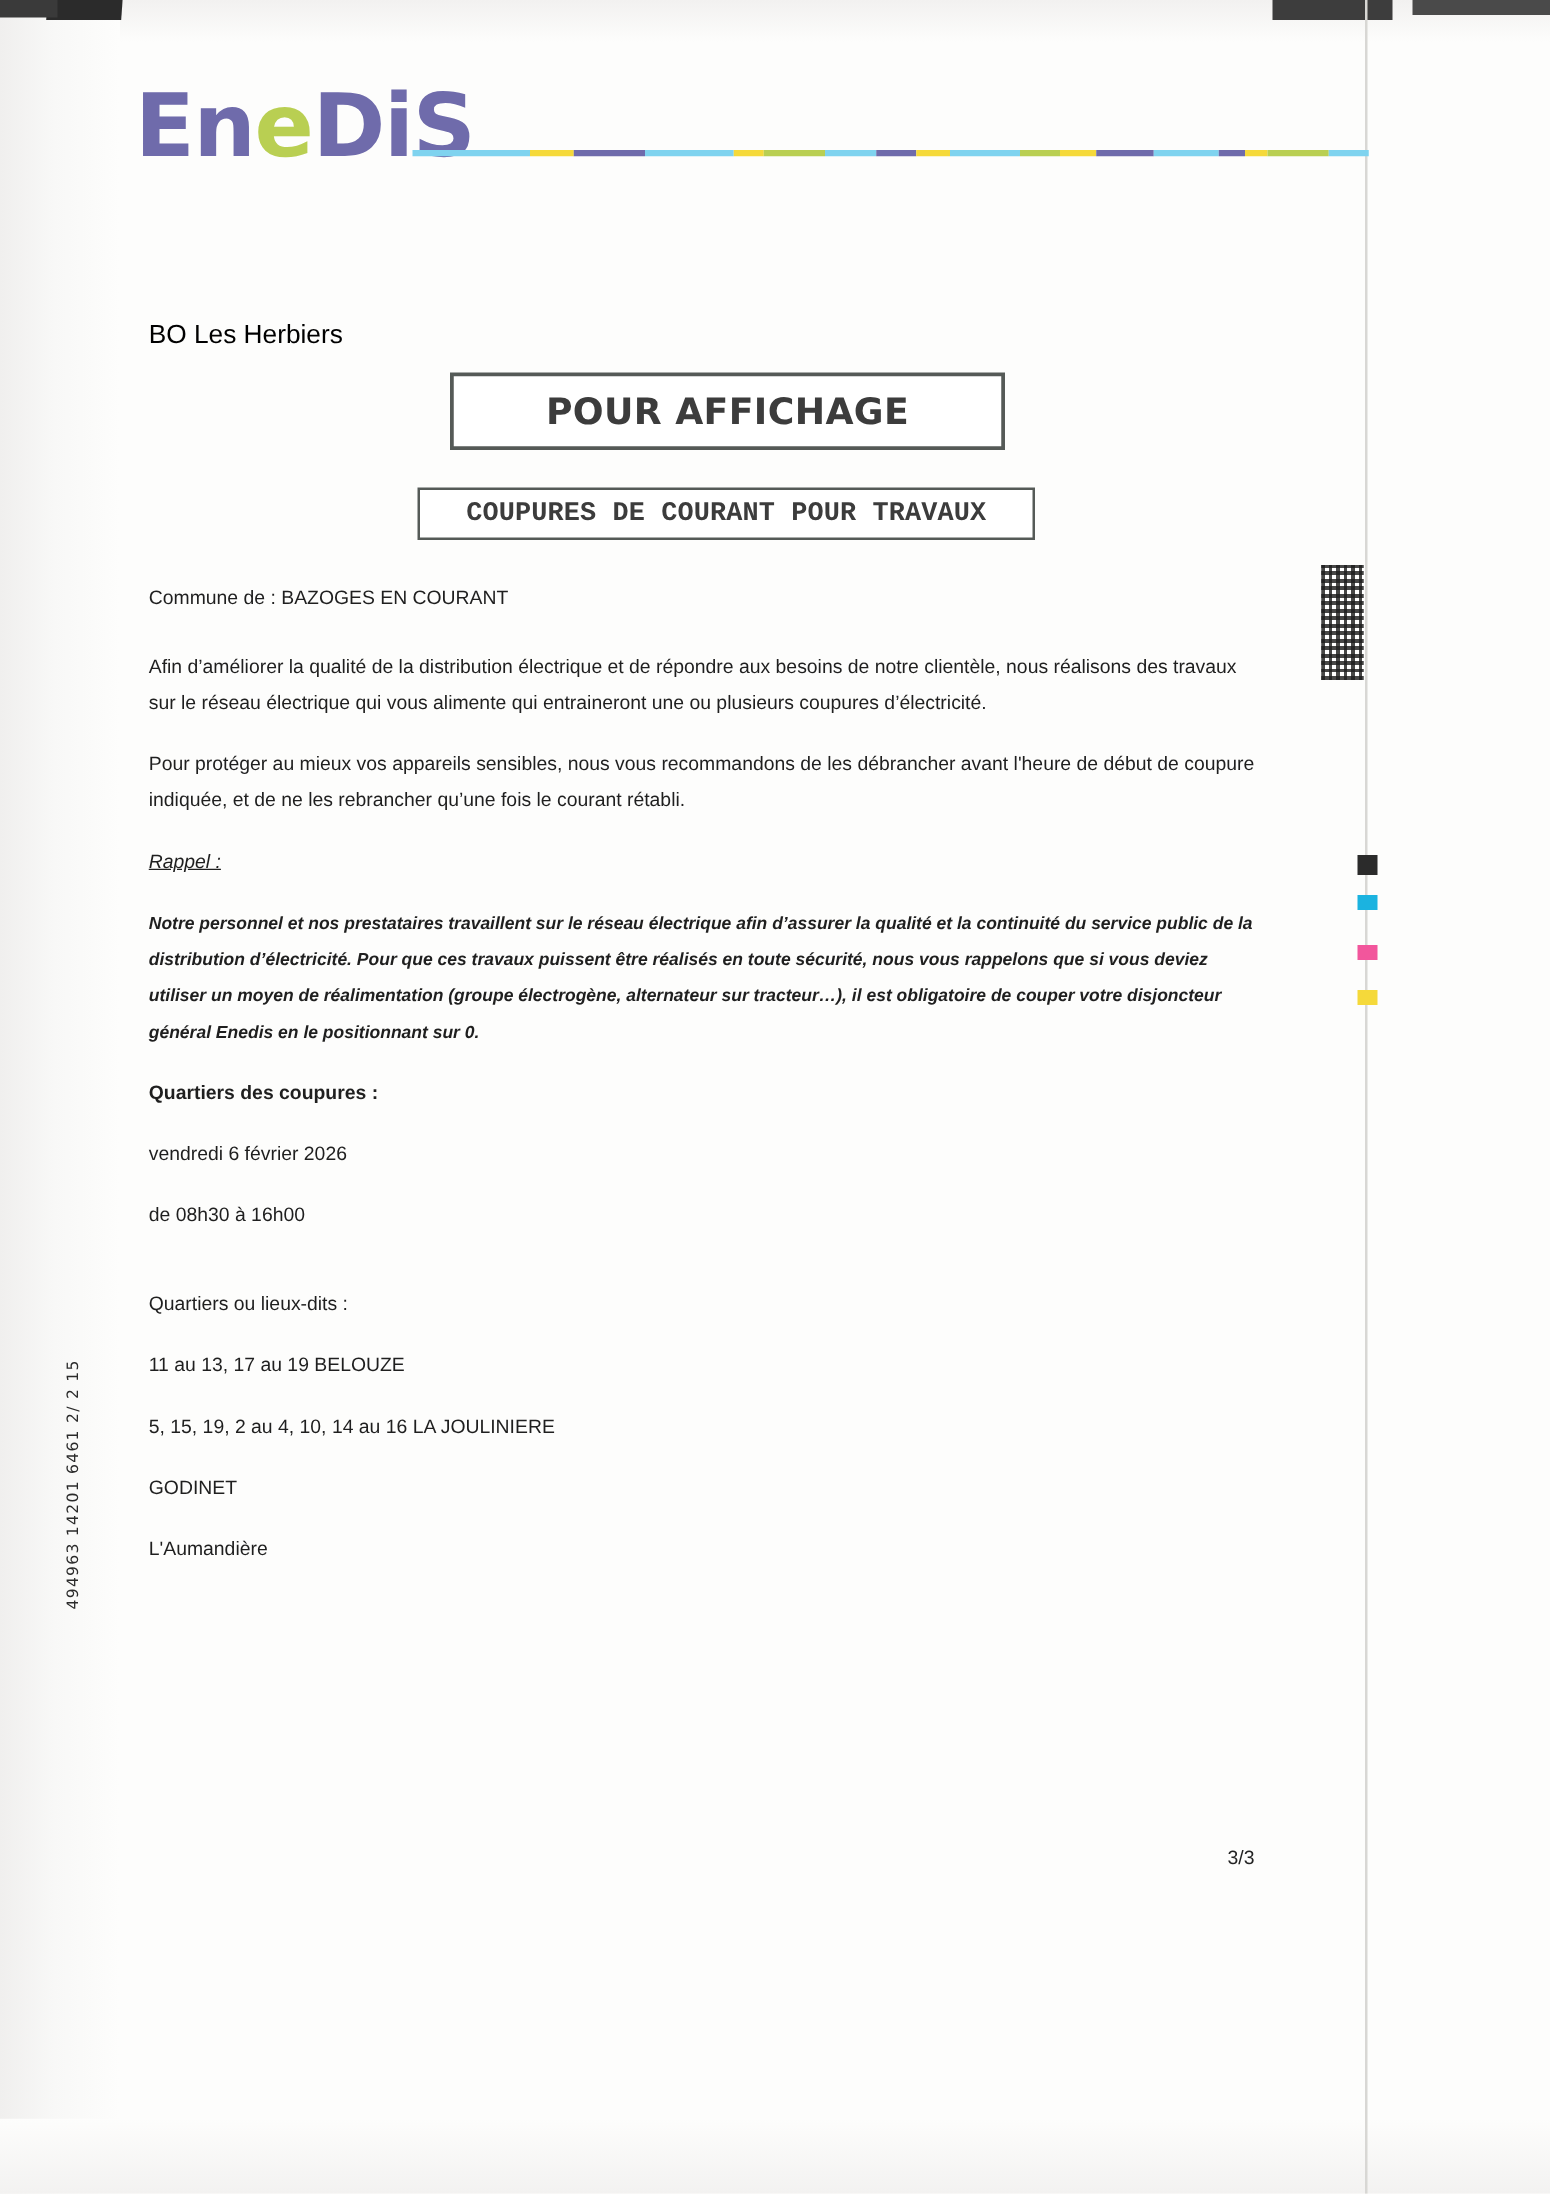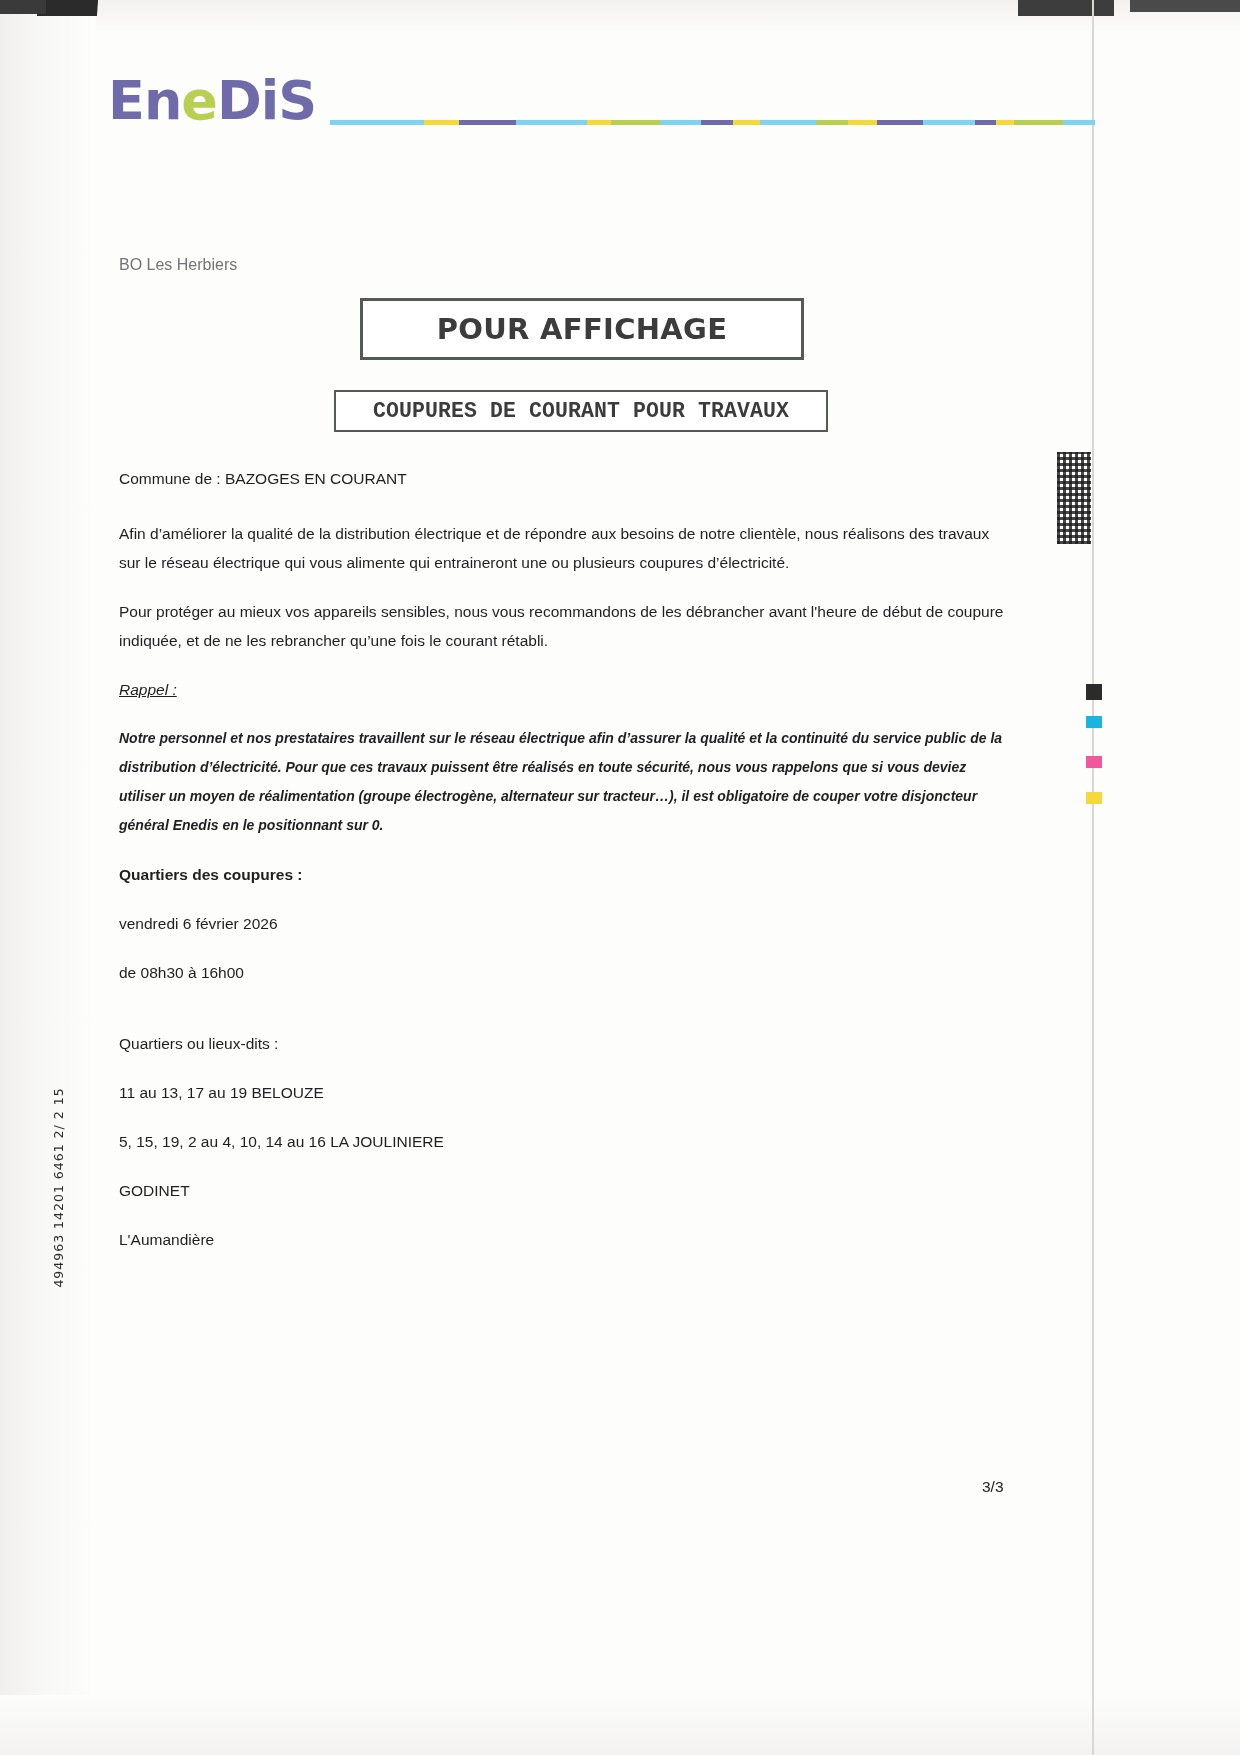--- a/index.html
+++ b/index.html
@@ -60,39 +60,39 @@
   }
 
   
   .logo-wrap {
     position: absolute; left: 108px; top: 70px;
     width: 220px; height: 62px;
   }
   .logo-text {
     font-family: "DejaVu Sans", sans-serif;
     font-weight: 700;
-    font-size: 54px;
+    font-size: 70px;
     letter-spacing: -1px;
     line-height: 62px;
     color: #6f6bab;
     white-space: nowrap;
   }
   .logo-text .g { color: #b9cf52; }
 
   .rule {
     position: absolute; left: 330px; top: 120px;
     width: 765px; height: 5px;
     display: flex;
   }
   .rule span { display: block; height: 100%; }
 
   
   .recipient {
     position: absolute; left: 119px; top: 256px;
-    font-size: 16px; color: #737373;
+    font-size: 21px; color: #000000;
   }
 
   
   .title-box {
     position: absolute;
     border: 3px solid #555a57;
     background: #ffffff;
     display: flex;
     align-items: center;
     justify-content: center;

